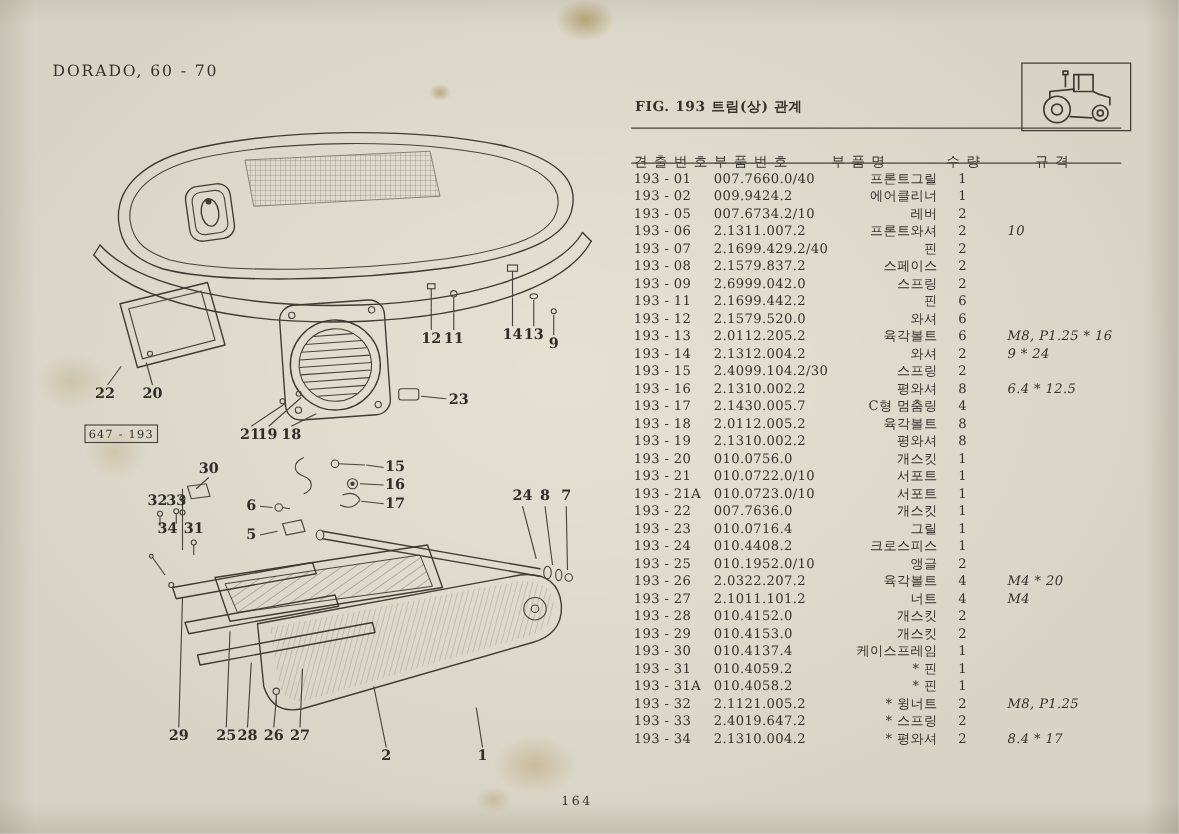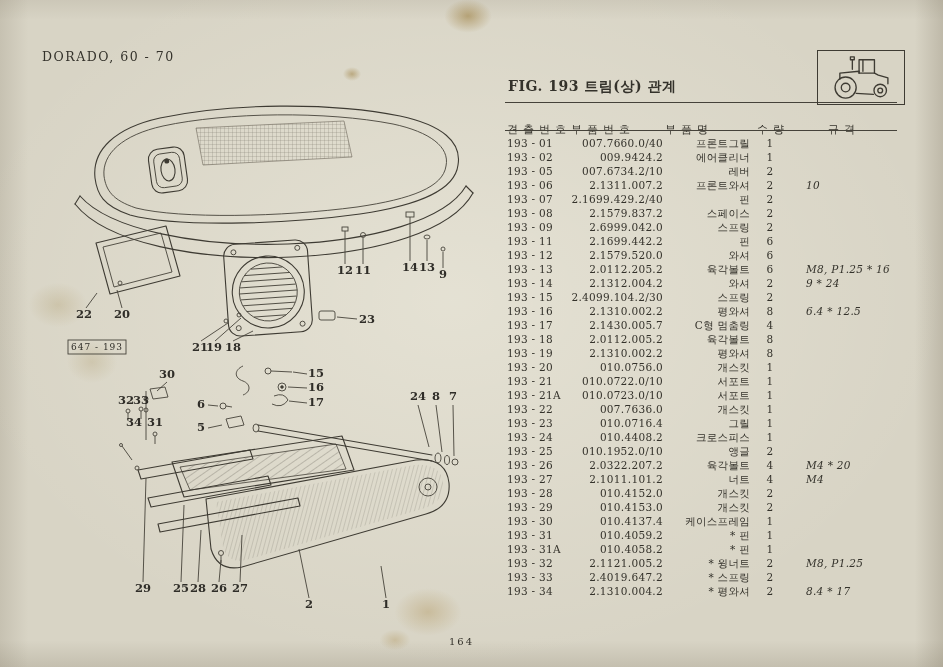--- a/index.html
+++ b/index.html
@@ -15,32 +15,32 @@
       radial-gradient(ellipse 48px 34px at 428px 612px, rgba(162,127,56,.30), rgba(162,127,56,0) 70%),
       radial-gradient(ellipse 22px 15px at 395px 640px, rgba(162,127,56,.28), rgba(162,127,56,0) 70%),
       radial-gradient(ellipse 620px 460px at 48% 45%,   rgba(255,253,242,.32), rgba(255,255,255,0) 80%),
       linear-gradient(to right,  rgba(118,108,88,.18), rgba(0,0,0,0) 3%, rgba(0,0,0,0) 97%, rgba(118,108,88,.26)),
       linear-gradient(to bottom, rgba(118,108,88,.12), rgba(0,0,0,0) 3%, rgba(0,0,0,0) 96%, rgba(118,108,88,.20));
   }
   .model-label{position:absolute; left:42px; top:49px; font-size:12.5px; letter-spacing:1.5px;}
   .page-number{position:absolute; left:449px; top:636px; font-size:10px; letter-spacing:2px;}
 
   
-  .fig-title{position:absolute; left:508px; top:78px; font-size:14px; font-weight:600; letter-spacing:.5px;}
+  .fig-title{position:absolute; left:508px; top:78px; font-size:11px; font-weight:600; letter-spacing:.5px;}
   .rule{position:absolute; height:1.2px; background:#45423a;}
   .title-rule{left:505px; top:102px; width:392px;}
   .head-rule{left:505px; top:130px; width:392px;}
   .table-head{position:absolute; left:505px; top:110px; width:392px; height:18px; font-size:11px;}
   .table-head span{position:absolute; letter-spacing:5px; white-space:nowrap;margin-top:12px;}
   .h-no{left:2px;} .h-part{left:66px;} .h-name{left:160px;} .h-qty{left:252px;} .h-spec{left:323px;}
   .rows{position:absolute; left:505px; top:136px; width:400px;}
   .t-row{position:relative; height:14px; font-size:10.5px; white-space:nowrap;}
   .t-row .cell{position:absolute; top:0; line-height:14px; letter-spacing:.3px;}
   .c-no{left:2px; width:62px;}
-  .c-part{left:66px; width:92px;text-align:right;}
+  .c-part{left:66px; width:92px;}
   .c-name{left:161px; width:84px;text-align:right;}
   .c-qty{left:247px; width:36px; text-align:center;}
   .c-spec{left:301px; width:95px;font-style:italic;}
 
   
   .tractor-box{position:absolute; left:817px; top:50px; width:88px; height:55px;
     border:1.5px solid #3e3b33; box-sizing:border-box;}
   .tractor-box svg{display:block; margin:2px auto 0;}
 
   

